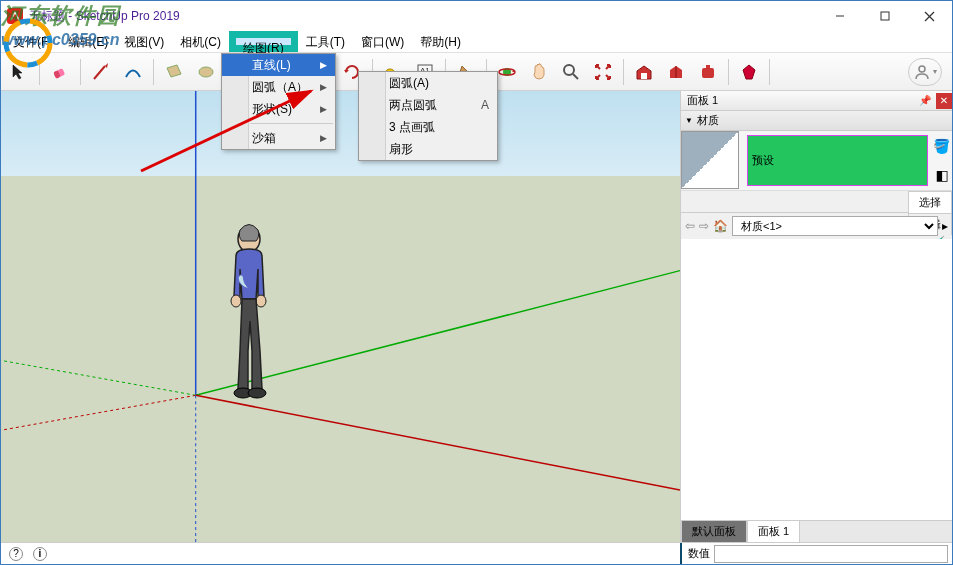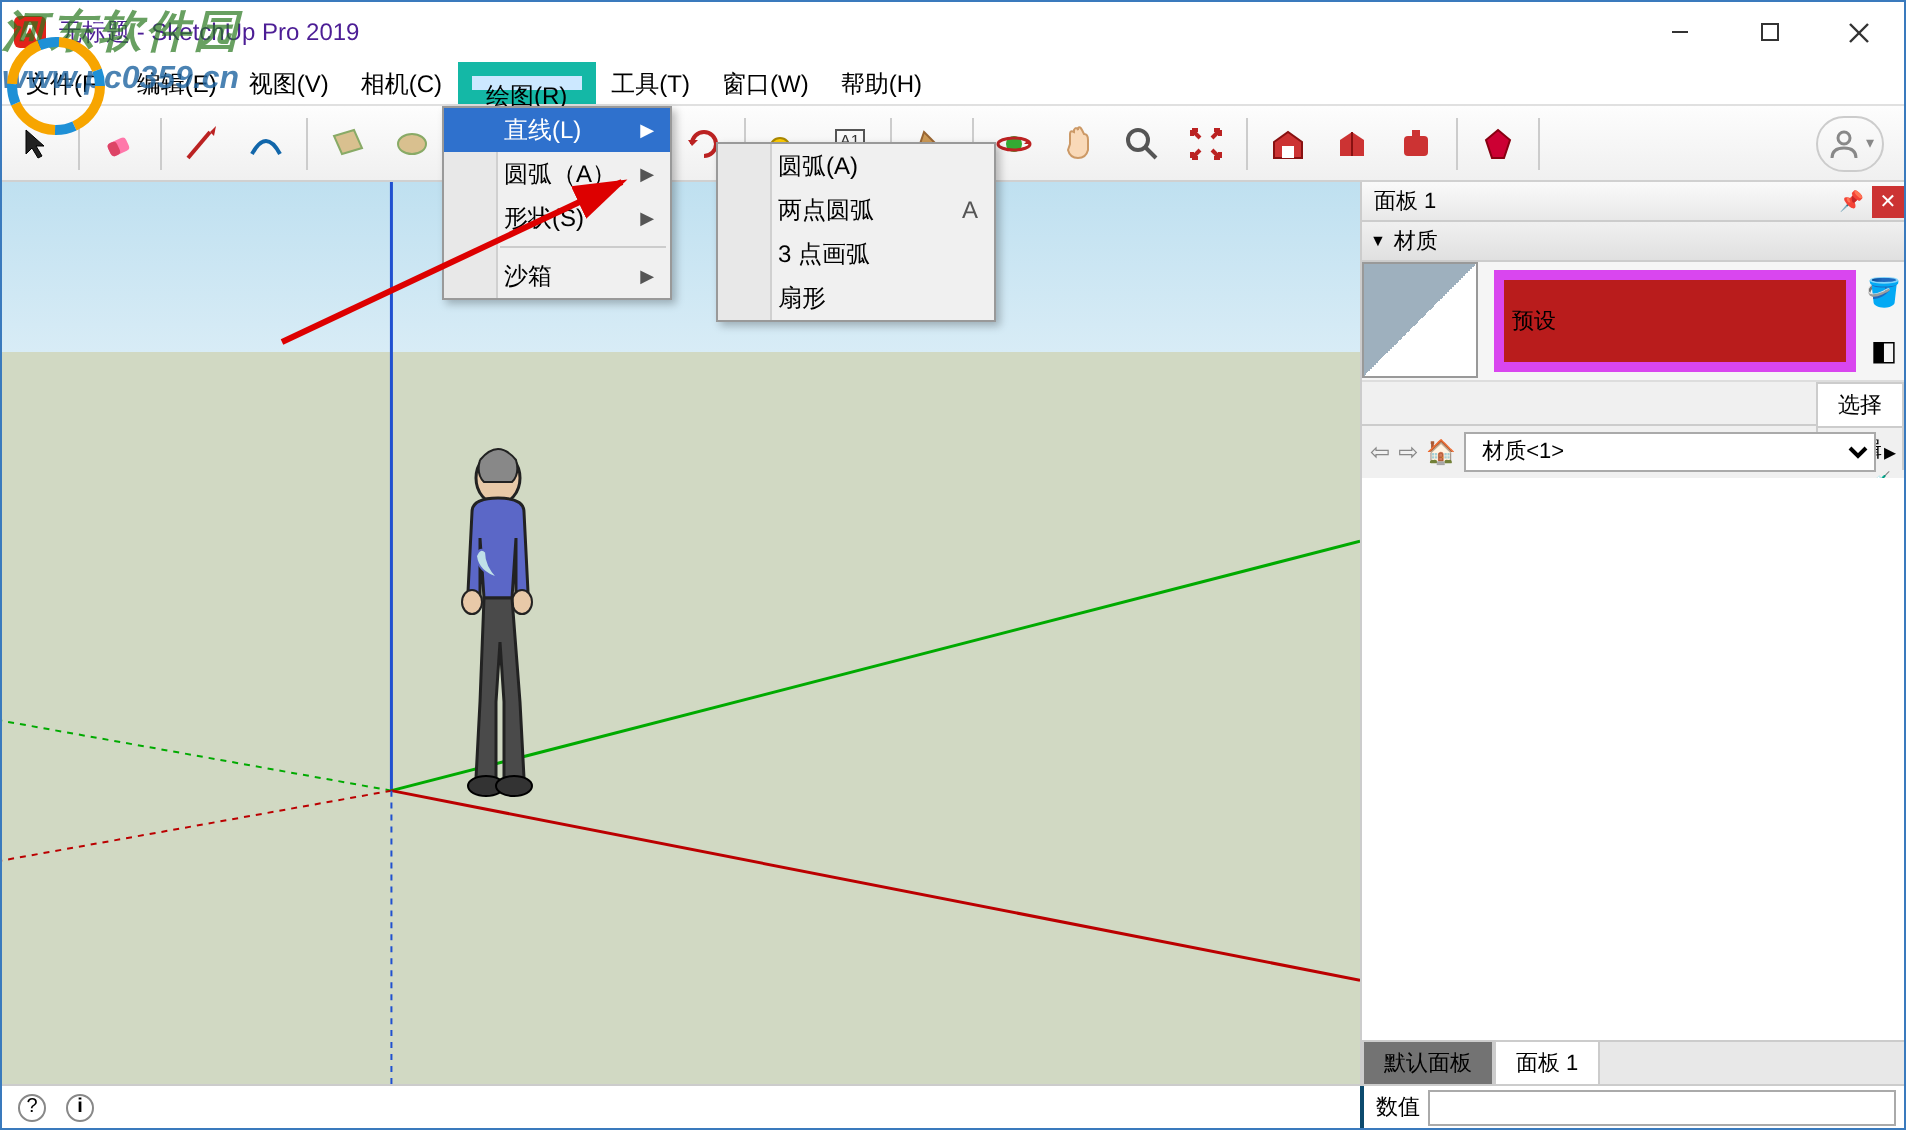--- a/index.html
+++ b/index.html
@@ -18,21 +18,21 @@
 .viewport { flex: 1; position: relative; background: #fff; overflow: hidden; }
 .panels { width: 272px; border-left: 1px solid #ccc; background: #f0f0f0; display: flex; flex-direction: column; }
 .panel-titlebar { height: 20px; background: linear-gradient(#fafafa,#e8e8e8); border-bottom: 1px solid #ccc; font-size: 11px; padding-left: 6px; display: flex; align-items: center; }
 .panel-titlebar .spacer { flex: 1; }
 .panel-pin { width: 16px; font-size: 10px; text-align: center; }
 .panel-close { width: 16px; height: 16px; background: #c33; color: #fff; font-size: 10px; display: flex; align-items: center; justify-content: center; margin-left: 2px; }
 .panel-section-header { height: 20px; background: linear-gradient(#f0f0f0,#e0e0e0); border-bottom: 1px solid #ccc; font-size: 11px; padding-left: 4px; display: flex; align-items: center; }
 .panel-section-header::before { content: "▼"; font-size: 8px; margin-right: 4px; }
 .mat-preview-row { height: 60px; display: flex; background: #f5f5f5; border-bottom: 1px solid #ddd; }
 .mat-preview { width: 58px; height: 58px; border: 1px solid #999; margin: 0; position: relative; background: linear-gradient(135deg, #9eb0be 0%, #9eb0be 50%, #fff 50%, #fff 100%); }
-.mat-name-input { flex: 1; margin: 4px 4px 4px 8px; height: 20px; font-size: 11px; padding: 0 4px; border: 5px solid #d946ef; background: #b91c1c; }
+.mat-name-input { flex: 1; margin: 4px 4px 4px 8px; height: 20px; font-size: 11px; padding: 0 4px; border: 1px solid #d946ef; background: #22c55e; }
 .mat-side-icons { width: 20px; display: flex; flex-direction: column; justify-content: space-around; align-items: center; font-size: 14px; }
 .mat-tabs-row { height: 22px; display: flex; border-bottom: 1px solid #ccc; font-size: 11px; align-items: flex-end; flex-direction: column; }
 .mat-tab { padding: 3px 10px; border: 1px solid #ccc; border-bottom: none; background: #fff; margin-left: 2px; }
 .mat-tab.inactive { background: #f0f0f0; }
 .mat-dropper { margin-left: auto; margin-right: 6px; font-size: 14px; }
 .mat-nav-row { height: 26px; display: flex; align-items: center; padding: 0 4px; gap: 4px; font-size: 12px; }
 .mat-select { flex: 1; height: 20px; font-size: 11px; border: 1px solid #aaa; padding: 0 4px; background: #fff; }
 .panel-fill { flex: 1; background: #fff; }
 .panel-bottom-tabs { height: 22px; display: flex; align-items: flex-end; font-size: 11px; background: #e8e8e8; border-top: 1px solid #ccc; }
 .ptab { padding: 3px 10px; border: 1px solid #ccc; border-bottom: none; background: #737373; }

